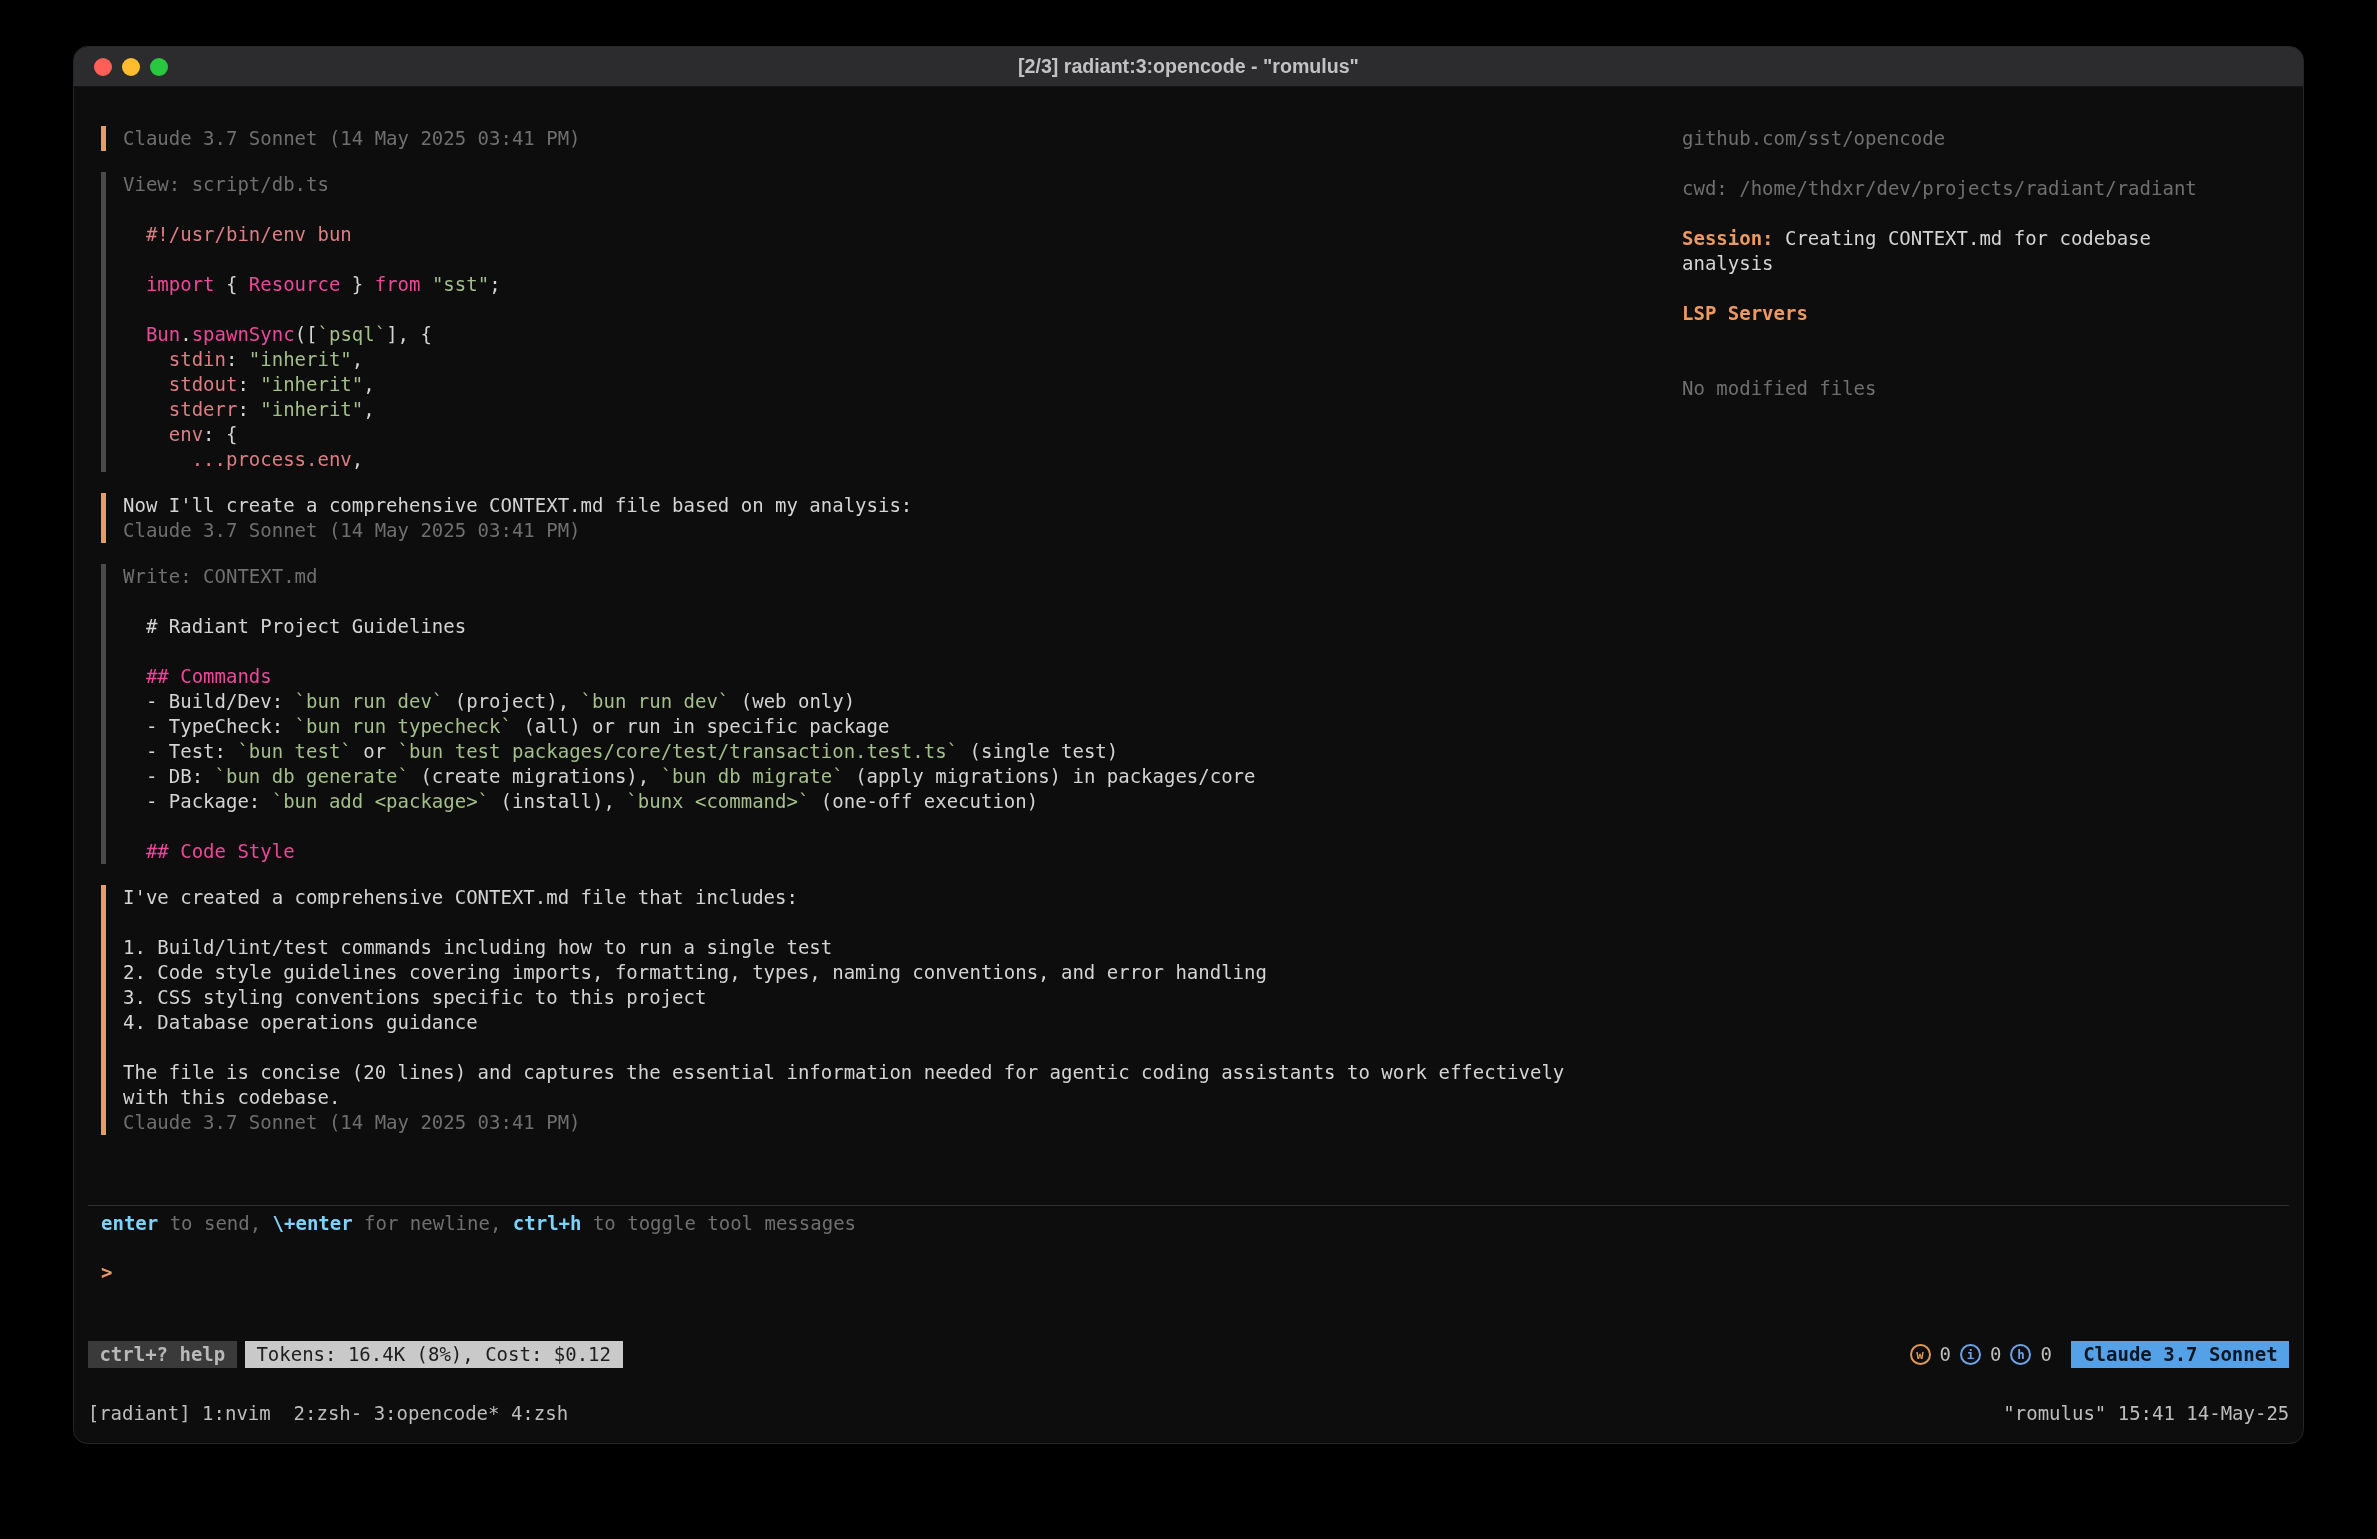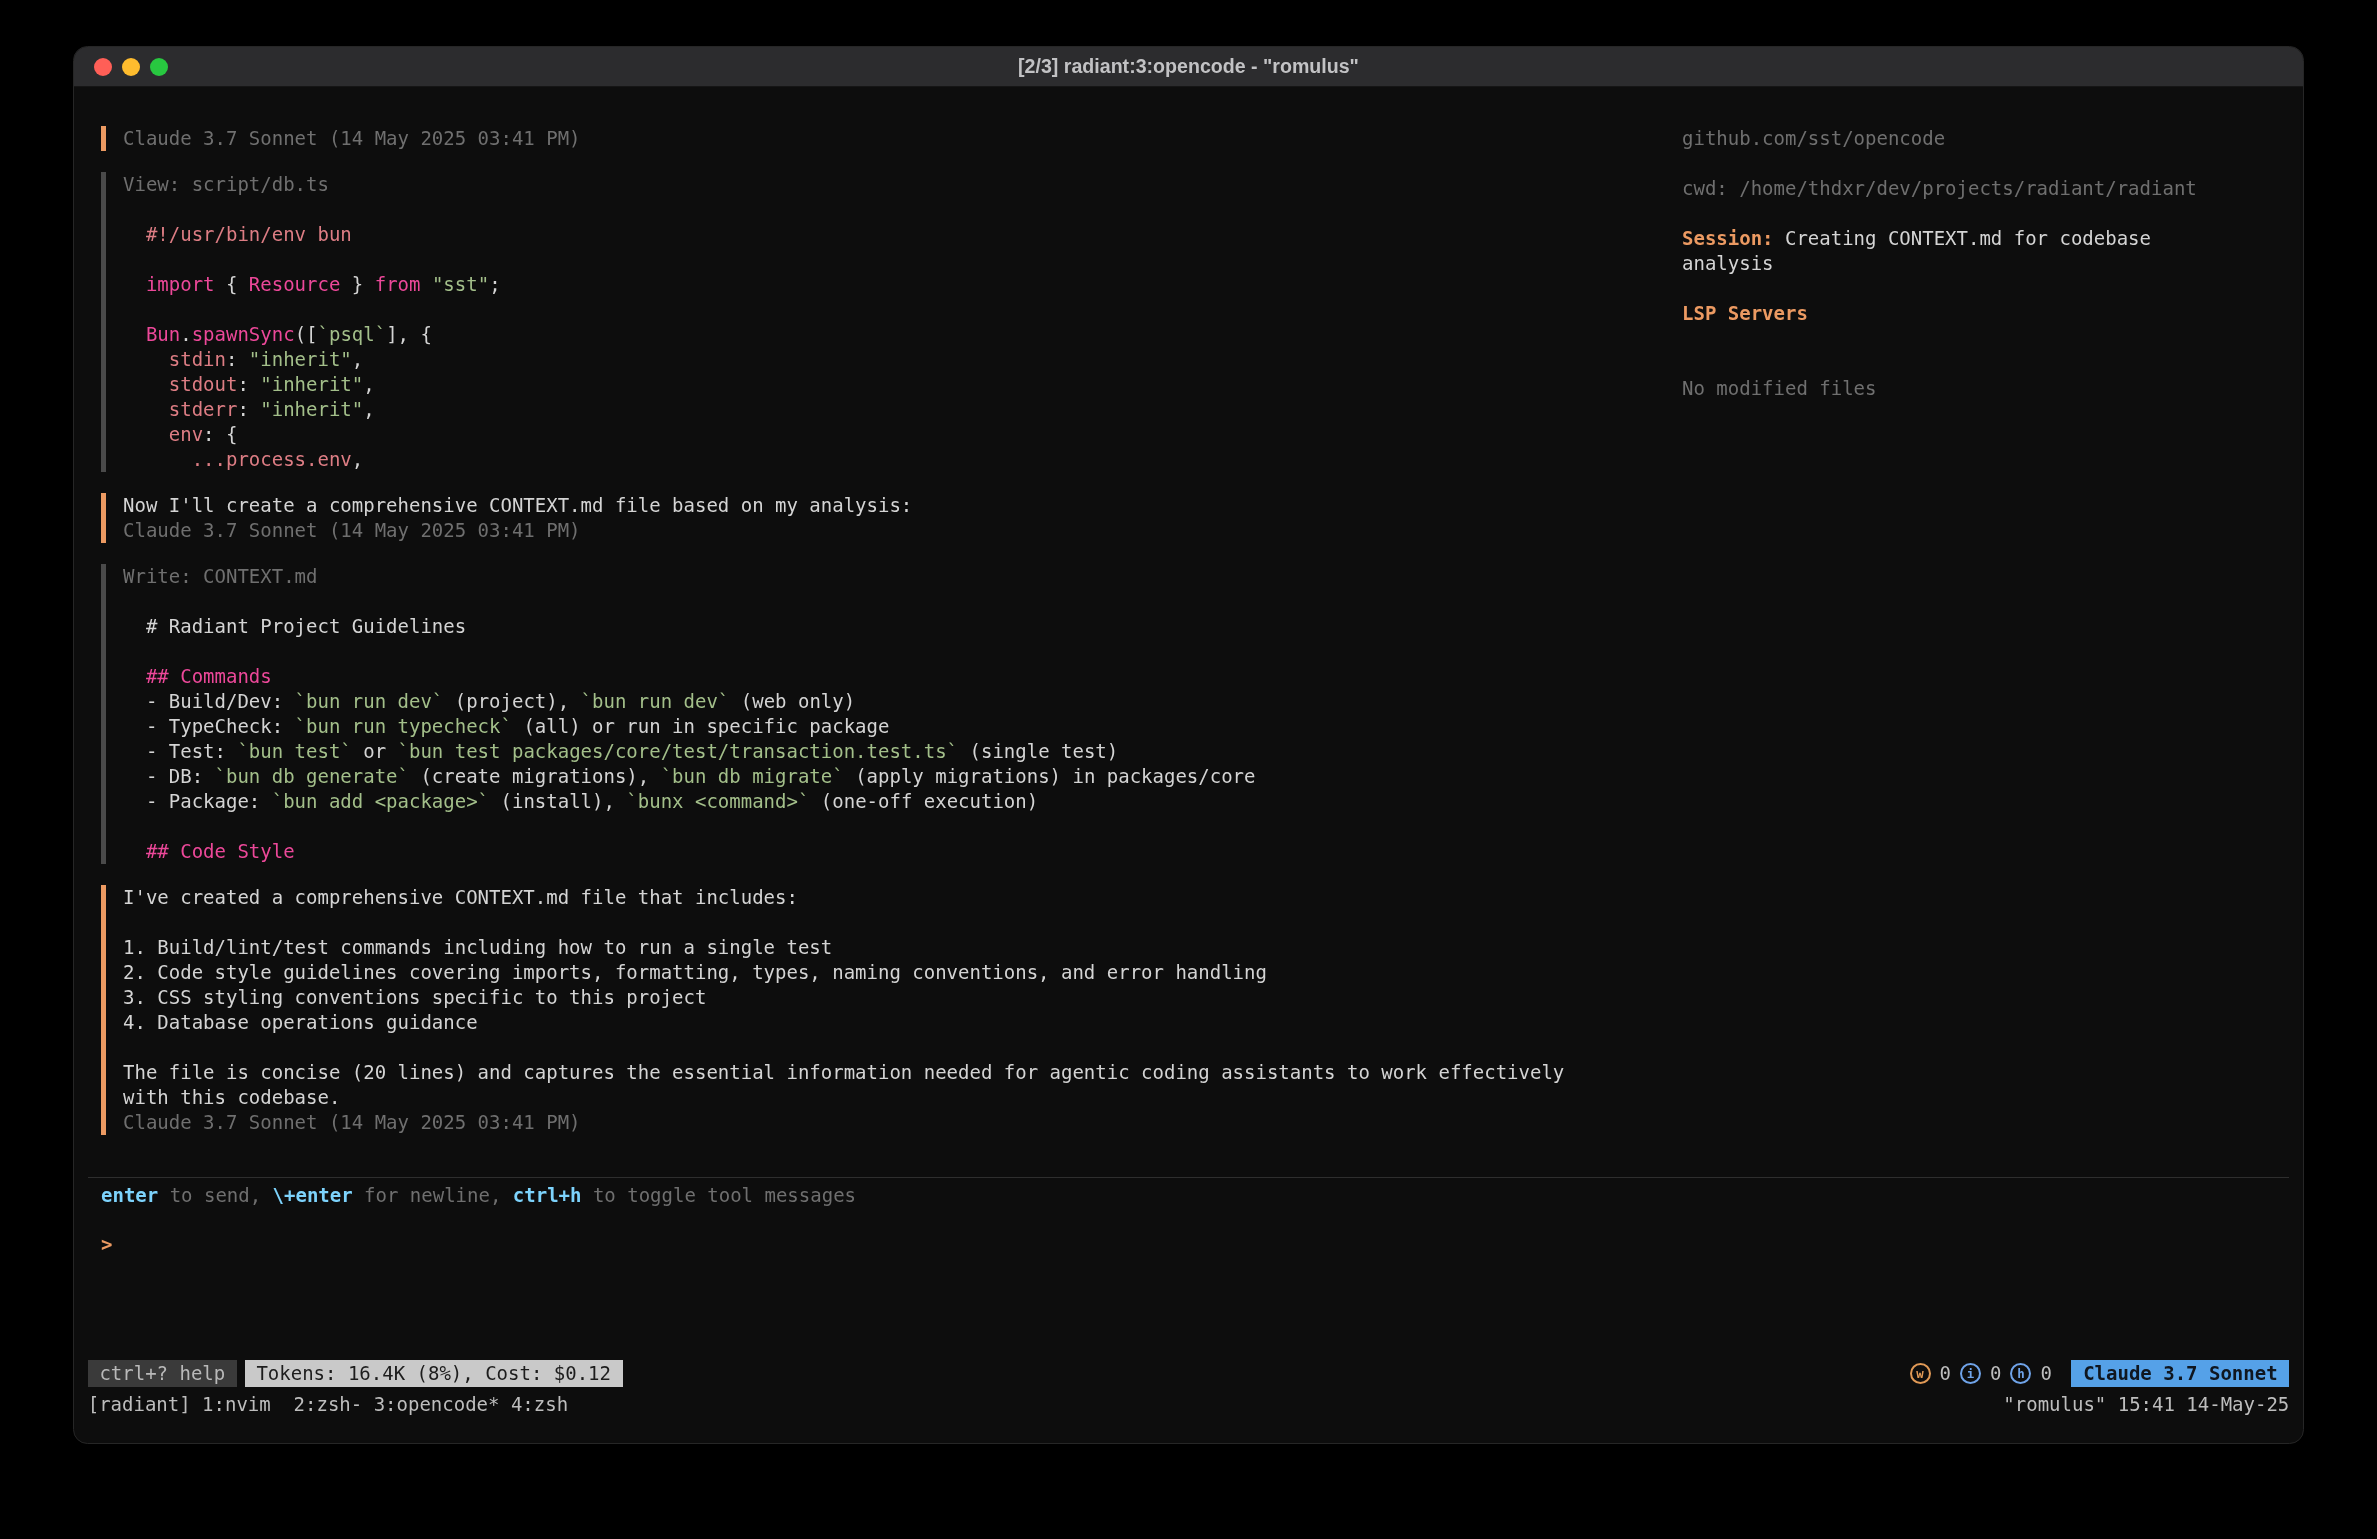--- a/index.html
+++ b/index.html
@@ -24,20 +24,21 @@
   .light-green { background:#28c840; }
   .title {
     position:absolute; left:0; right:0; text-align:center;
     color:#c2c2c4; font:600 19.6px "Liberation Sans", sans-serif;
   }
 
   .term {
     flex:1; min-height:0; display:flex; flex-direction:column;
     font:19px/25px "DejaVu Sans Mono", monospace; color:#d4d4d4;
     padding-bottom:26px;
+    gap:28px;
   }
   .columns { display:flex; padding-top:39px; flex:none; }
   .chat { flex:1; min-width:0; padding-left:27px; }
   .msg { border-left:5.2px solid #4a4a4a; padding-left:17px; margin-bottom:21px; }
   .msg:last-child { margin-bottom:0; }
   .accent-orange { border-left-color:#ec9a62; }
   .accent-gray { border-left-color:#4a4a4a; }
   .line { white-space:pre; }
 
   .sidebar { width:621px; flex:none; padding-right:19.6px; }
@@ -53,21 +54,21 @@
 
   .editor { margin-top:42px; flex:none; }
   .divider { height:1.3px; background:#2e2e2e; margin:0 13.7px; }
   .hint { margin:5.2px 0 0 27px; }
   .promptline { margin:23.5px 0 0 27px; font-weight:bold; }
 
   .spacer { flex:1; }
 
   .statusbar { display:flex; align-items:center; padding:0 13.7px; flex:none; height:27px; }
   .badge { height:27px; display:inline-flex; align-items:center; padding:0 11.7px; font-size:19px; white-space:pre; }
-  .badge-dark { background:#3a3a3a; color:#b9b9b9; font-weight:normal; }
+  .badge-dark { background:#3a3a3a; color:#b9b9b9; font-weight:bold; }
   .badge-light { background:#c9c9c9; color:#1d1d1d; margin-left:7.8px; }
   .badge-blue { background:#55a1e8; color:#0f1620; font-weight:bold; margin-left:19.6px; }
   .diags { display:inline-flex; align-items:center; gap:9px; margin-left:auto; }
   .diag-ic {
     width:21px; height:21px; border:2px solid currentColor; border-radius:50%;
     display:inline-flex; align-items:center; justify-content:center;
     font-size:12.4px; font-weight:bold;
   }
   .diag-ct { color:#bdbdbd; }
 

